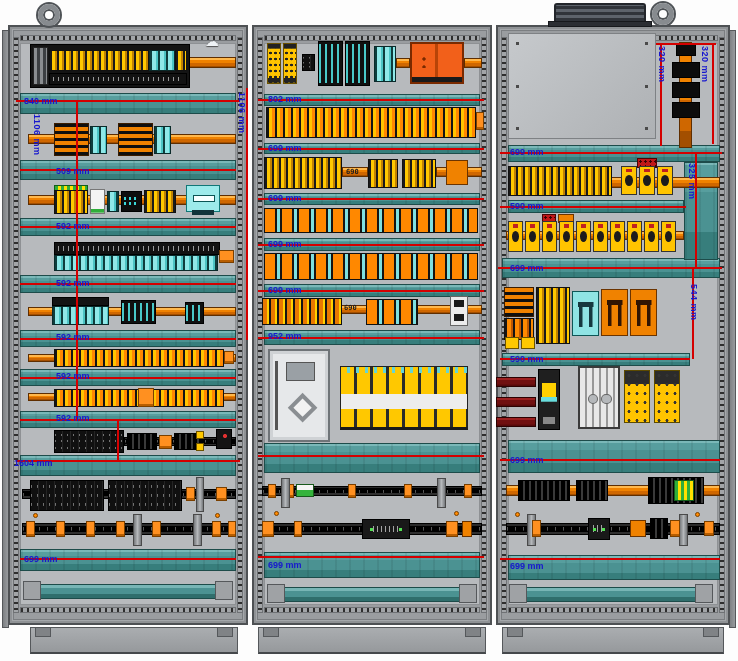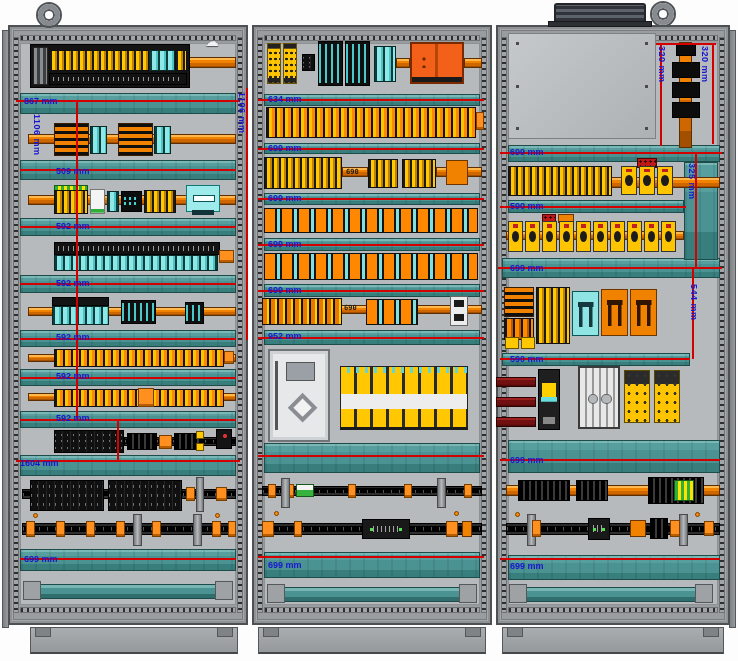--- a/index.html
+++ b/index.html
@@ -363,32 +363,32 @@
     <div class="redline" style="left: 500px; top: 152px; width: 222px; height: 2px;"></div>
     <div class="redline" style="left: 695px; top: 152px; width: 2px; height: 115px;"></div>
     <div class="redline" style="left: 500px; top: 206px; width: 186px; height: 2px;"></div>
     <div class="redline" style="left: 498px; top: 267px; width: 224px; height: 2px;"></div>
     <div class="redline" style="left: 692px; top: 267px; width: 2px; height: 92px;"></div>
     <div class="redline" style="left: 500px; top: 358px; width: 190px; height: 2px;"></div>
     <div class="redline" style="left: 500px; top: 459px; width: 220px; height: 2px;"></div>
     <div class="redline" style="left: 500px; top: 558px; width: 220px; height: 2px;"></div>
     <div class="railtxt" style="left: 346px; top: 168px; width: 20px; height: 8px;">690</div>
     <div class="railtxt" style="left: 344px; top: 304px; width: 20px; height: 8px;">690</div>
-    <div class="dim" style="left: 24px; top: 96px; width: 44px; height: 10px;">867 mm</div>
+    <div class="dim" style="left: 24px; top: 96px; width: 44px; height: 10px;">840 mm</div>
     <div class="dim v" style="left: 31px; top: 114px; width: 10px; height: 48px;">1106 mm</div>
     <div class="dim" style="left: 56px; top: 166px; width: 44px; height: 10px;">509 mm</div>
     <div class="dim" style="left: 56px; top: 221px; width: 44px; height: 10px;">592 mm</div>
     <div class="dim" style="left: 56px; top: 278px; width: 44px; height: 10px;">592 mm</div>
     <div class="dim" style="left: 56px; top: 332px; width: 44px; height: 10px;">592 mm</div>
     <div class="dim" style="left: 56px; top: 371px; width: 44px; height: 10px;">592 mm</div>
     <div class="dim" style="left: 56px; top: 413px; width: 44px; height: 10px;">592 mm</div>
-    <div class="dim" style="left: 20px; top: 458px; width: 44px; height: 10px;">1604 mm</div>
+    <div class="dim" style="left: 14px; top: 458px; width: 44px; height: 10px;">1604 mm</div>
     <div class="dim" style="left: 24px; top: 554px; width: 44px; height: 10px;">699 mm</div>
     <div class="dim v" style="left: 236px; top: 92px; width: 10px; height: 48px;">1106 mm</div>
-    <div class="dim" style="left: 268px; top: 94px; width: 44px; height: 10px;">634 mm</div>
+    <div class="dim" style="left: 268px; top: 94px; width: 44px; height: 10px;">802 mm</div>
     <div class="dim" style="left: 268px; top: 143px; width: 44px; height: 10px;">699 mm</div>
     <div class="dim" style="left: 268px; top: 193px; width: 44px; height: 10px;">699 mm</div>
     <div class="dim" style="left: 268px; top: 239px; width: 44px; height: 10px;">699 mm</div>
     <div class="dim" style="left: 268px; top: 285px; width: 44px; height: 10px;">699 mm</div>
     <div class="dim" style="left: 268px; top: 331px; width: 44px; height: 10px;">952 mm</div>
     <div class="dim" style="left: 268px; top: 560px; width: 44px; height: 10px;">699 mm</div>
     <div class="dim v" style="left: 656px; top: 46px; width: 10px; height: 48px;">320 mm</div>
     <div class="dim v" style="left: 699px; top: 46px; width: 10px; height: 48px;">320 mm</div>
     <div class="dim" style="left: 510px; top: 147px; width: 44px; height: 10px;">699 mm</div>
     <div class="dim v" style="left: 686px; top: 163px; width: 10px; height: 48px;">325 mm</div>

